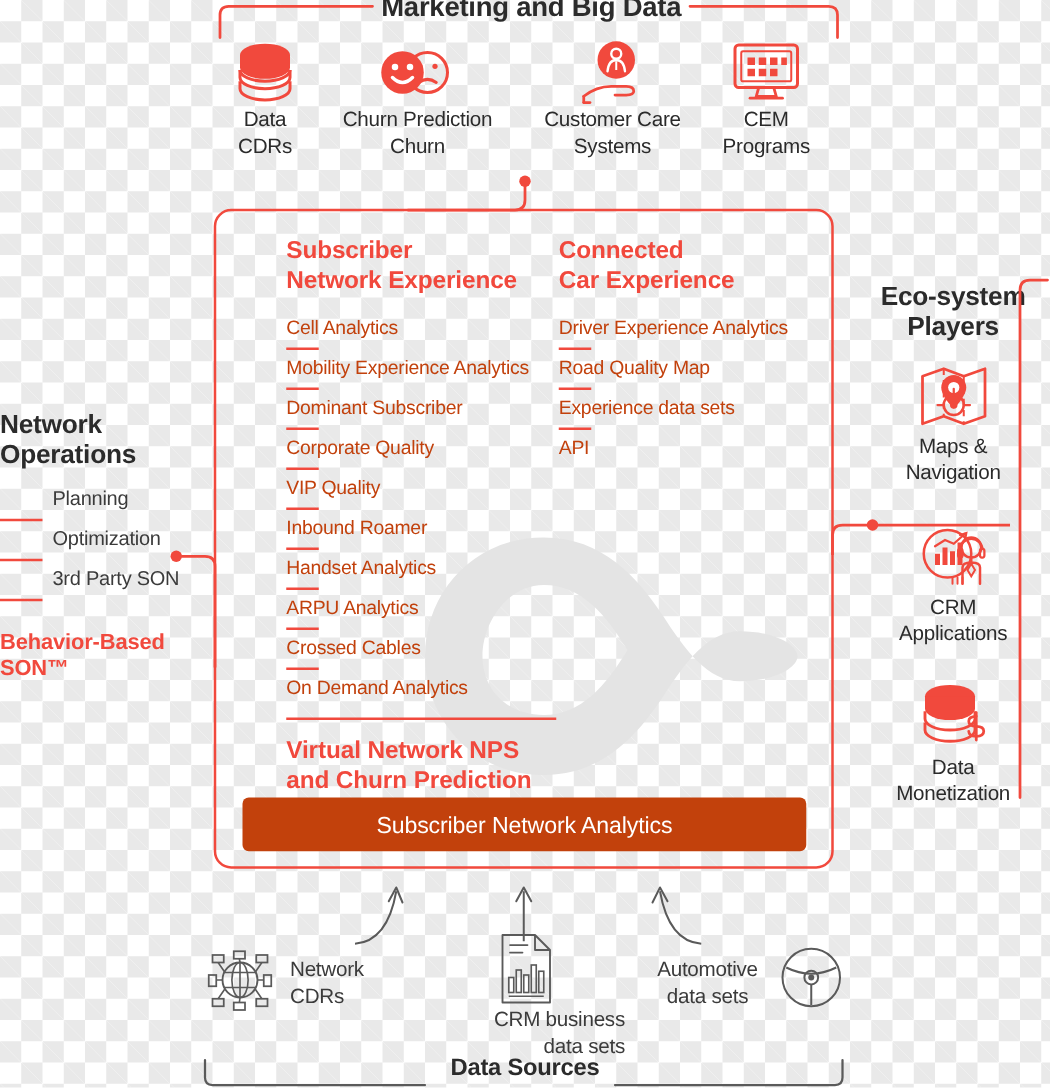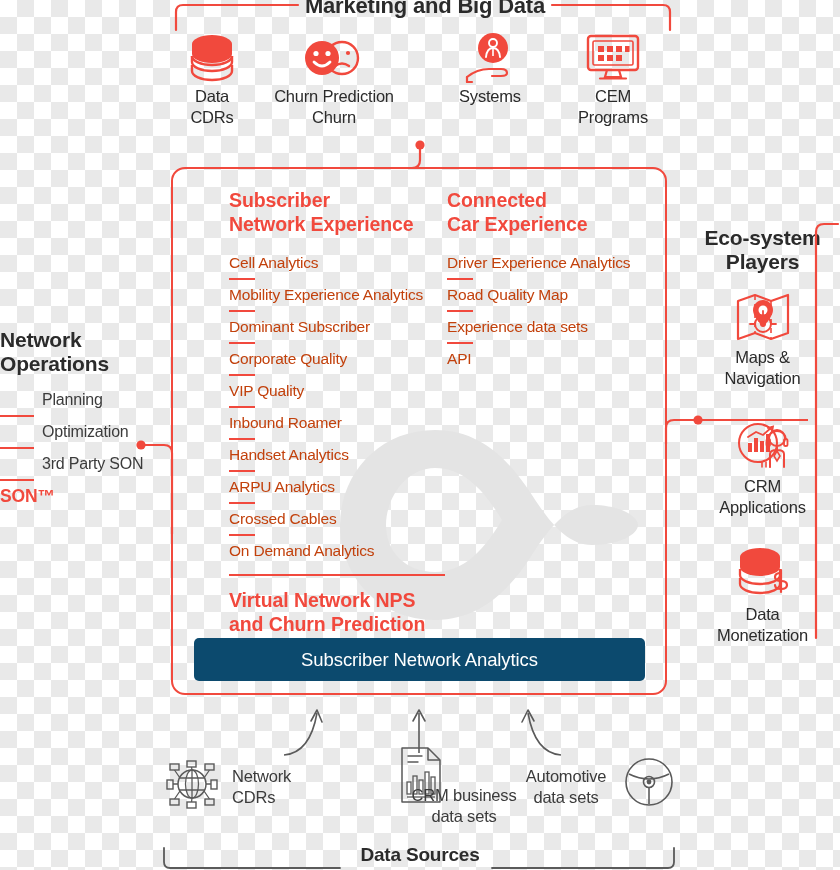--- a/index.html
+++ b/index.html
@@ -61,21 +61,21 @@
   .ds-label{font-size:19px;line-height:23px;color:#2b2b2b;font-weight:600;letter-spacing:-.2px;}
 
   
   #main-box{
     left:171px;top:167px;width:496px;height:528px;
     border:2px solid #f1493d;border-radius:14px;box-sizing:border-box;
   }
   
   #cta{
     left:194px;top:638px;width:451px;height:43px;
-    background:#0c4a6e;border-radius:5px;
+    background:#c2410c;border-radius:5px;
     display:flex;align-items:center;justify-content:center;
   }
   #cta span{color:#fff;font-size:18.5px;letter-spacing:-.1px;}
 
   
   #wm{left:330px;top:420px;width:330px;height:210px;opacity:1;}
 
   svg{display:block;overflow:visible;}
   .dot{fill:#f1493d;}
 </style>
@@ -129,20 +129,21 @@
       <svg width="58" height="54" viewBox="0 0 58 54">
         <circle cx="32" cy="17" r="15" fill="#f1493d"></circle>
         <circle cx="32" cy="12" r="4" fill="none" stroke="#fff" stroke-width="1.9"></circle>
         <path d="M25,26 Q26,17 32,17 Q38,17 39,26" fill="none" stroke="#fff" stroke-width="1.9" stroke-linecap="round"></path>
         <path d="M32,18 L32,25" stroke="#fff" stroke-width="1.6"></path>
         <path d="M6,46 Q16,38 28,38 L40,38 Q46,38 46,42 Q46,45 40,45 L31,45" fill="none" stroke="#f1493d" stroke-width="2.2" stroke-linecap="round"></path>
         <path d="M6,46 L6,51" stroke="#f1493d" stroke-width="2.2" stroke-linecap="round"></path>
         <path d="M6,51 L11,51" stroke="#f1493d" stroke-width="2.2" stroke-linecap="round"></path>
       </svg>
     </div>
+    <div class="icon-label">Customer Care</div>
     <div class="icon-label">Systems</div>
   </div>
 
   <div class="abs" style="left:562px;top:30px;width:102px;">
     <div style="height:56px;display:flex;align-items:center;justify-content:center;">
       <svg width="56" height="50" viewBox="0 0 56 50">
         <rect x="3" y="3" width="50" height="34" rx="3" fill="none" stroke="#f1493d" stroke-width="2.4"></rect>
         <rect x="8" y="8" width="40" height="24" rx="1.5" fill="none" stroke="#f1493d" stroke-width="1.6"></rect>
         <rect x="13" y="13" width="6" height="6" fill="#f1493d"></rect>
         <rect x="22" y="13" width="6" height="6" fill="#f1493d"></rect>
@@ -210,20 +211,21 @@
   </div>
 
   <div class="abs" style="left:0px;top:328px;width:150px;">
     <div class="hdr-dark">Network</div>
     <div class="hdr-dark" style="margin-bottom:14px;">Operations</div>
 
     <div class="side-wrap"><span class="side-item">Planning</span><i class="rule"></i></div>
     <div class="side-wrap"><span class="side-item">Optimization</span><i class="rule"></i></div>
     <div class="side-wrap"><span class="side-item">3rd Party SON</span><i class="rule"></i></div>
 
+    <div class="hdr-red" style="margin-top:17px;font-size:17.5px;line-height:21px;">Behavior-Based</div>
     <div class="hdr-red" style="font-size:17.5px;line-height:21px;">SON™</div>
   </div>
 
   <svg class="abs" style="left:134px;top:436px;" width="46" height="100" viewBox="0 0 46 100">
     <circle class="dot" cx="7" cy="9" r="4.6"></circle>
     <path d="M11,9 L30,9 Q38,9 38,17 L38,98" fill="none" stroke="#f1493d" stroke-width="2.2"></path>
   </svg>
 
   <div class="abs" style="left:690px;top:226px;width:145px;text-align:center;">
     <div class="hdr-dark">Eco-system</div>
@@ -329,21 +331,21 @@
     <path d="M4,2 L30,2 L42,14 L42,56 L4,56 Z" fill="none" stroke="#5a5a5a" stroke-width="1.5" stroke-linejoin="round"></path>
     <path d="M30,2 L30,14 L42,14" fill="none" stroke="#5a5a5a" stroke-width="1.5" stroke-linejoin="round"></path>
     <path d="M10,10 L24,10 M10,16 L20,16" stroke="#5a5a5a" stroke-width="1.4" stroke-linecap="round"></path>
     <rect x="9" y="36" width="4" height="12" fill="none" stroke="#5a5a5a" stroke-width="1.3"></rect>
     <rect x="15" y="30" width="4" height="18" fill="none" stroke="#5a5a5a" stroke-width="1.3"></rect>
     <rect x="21" y="34" width="4" height="14" fill="none" stroke="#5a5a5a" stroke-width="1.3"></rect>
     <rect x="27" y="26" width="4" height="22" fill="none" stroke="#5a5a5a" stroke-width="1.3"></rect>
     <rect x="33" y="31" width="4" height="17" fill="none" stroke="#5a5a5a" stroke-width="1.3"></rect>
     <path d="M9,51 L37,51" stroke="#5a5a5a" stroke-width="1.3"></path>
   </svg>
-  <div class="abs" style="left:340px;top:785px;width:160px;text-align:center;padding-left:44px;">
+  <div class="abs" style="left:340px;top:806px;width:160px;text-align:right;">
     <div class="foot-label">CRM business</div>
     <div class="foot-label">data sets</div>
   </div>
 
   <div class="abs" style="left:510px;top:766px;width:112px;text-align:center;">
     <div class="foot-label">Automotive</div>
     <div class="foot-label">data sets</div>
   </div>
   <svg class="abs" style="left:624px;top:757px;" width="50" height="50" viewBox="0 0 50 50">
     <circle cx="25" cy="25" r="23" fill="none" stroke="#5a5a5a" stroke-width="1.6"></circle>

